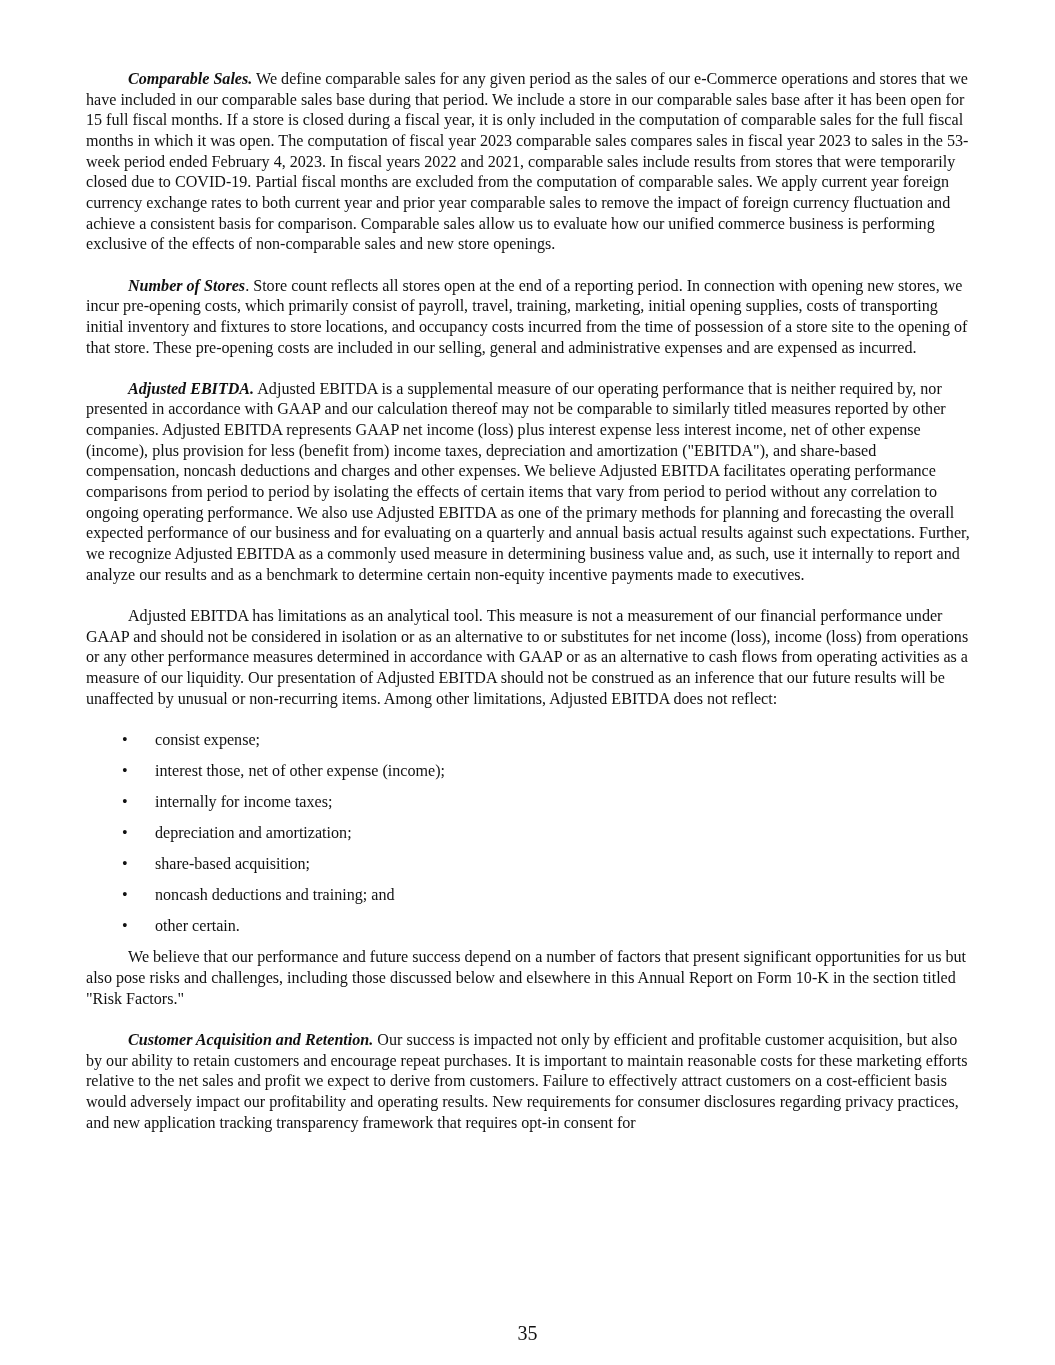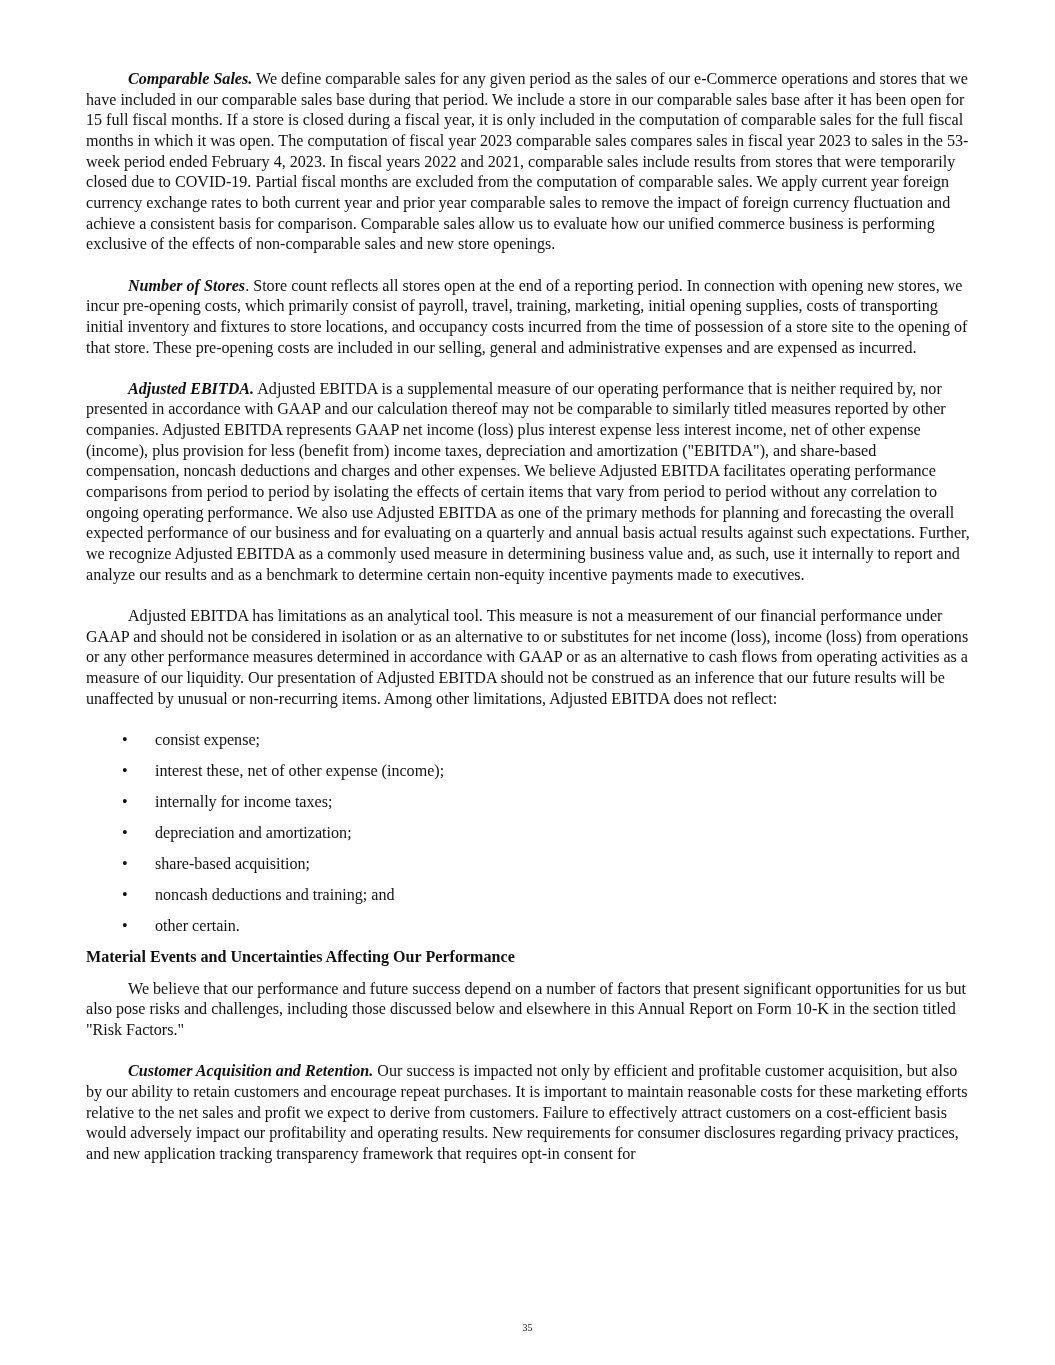--- a/index.html
+++ b/index.html
@@ -25,48 +25,47 @@
   .bullets { list-style: none; margin: 0 0 11px 0; padding: 0; }
   .bullets li { position: relative; padding-left: 69px; height: 20.65px; margin-bottom: 10.35px; }
   .bullets li .dot { position: absolute; left: 36px; top: 0; }
   .heading { font-weight: bold; margin-bottom: 10.5px; }
   .page-number {
     position: absolute;
     top: 1322px;
     left: 0;
     width: 1055px;
     text-align: center;
-    font-size: 10px;
+    font-size: 20px;
     font-family: "Liberation Serif", "DejaVu Serif", serif;
   }
 </style>
 </head>
 <body>
 
 <div class="page">
 
   <p class="para"><span class="lead">Comparable Sales.</span><span> We define comparable sales for any given period as the sales of our e-Commerce operations and stores that we have included in our comparable sales base during that period. We include a store in our comparable sales base after it has been open for 15 full fiscal months. If a store is closed during a fiscal year, it is only included in the computation of comparable sales for the full fiscal months in which it was open. The computation of fiscal year 2023 comparable sales compares sales in fiscal year 2023 to sales in the 53-week period ended February 4, 2023. In fiscal years 2022 and 2021, comparable sales include results from stores that were temporarily closed due to COVID-19. Partial fiscal months are excluded from the computation of comparable sales. We apply current year foreign currency exchange rates to both current year and prior year comparable sales to remove the impact of foreign currency fluctuation and achieve a consistent basis for comparison. Comparable sales allow us to evaluate how our unified commerce business is performing exclusive of the effects of non-comparable sales and new store openings.</span></p>
 
   <p class="para"><span class="lead">Number of Stores</span><span>. Store count reflects all stores open at the end of a reporting period. In connection with opening new stores, we incur pre-opening costs, which primarily consist of payroll, travel, training, marketing, initial opening supplies, costs of transporting initial inventory and fixtures to store locations, and occupancy costs incurred from the time of possession of a store site to the opening of that store. These pre-opening costs are included in our selling, general and administrative expenses and are expensed as incurred.</span></p>
 
   <p class="para"><span class="lead">Adjusted EBITDA.</span><span> Adjusted EBITDA is a supplemental measure of our operating performance that is neither required by, nor presented in accordance with GAAP and our calculation thereof may not be comparable to similarly titled measures reported by other companies. Adjusted EBITDA represents GAAP net income (loss) plus interest expense less interest income, net of other expense (income), plus provision for less (benefit from) income taxes, depreciation and amortization ("EBITDA"), and share-based compensation, noncash deductions and charges and other expenses. We believe Adjusted EBITDA facilitates operating performance comparisons from period to period by isolating the effects of certain items that vary from period to period without any correlation to ongoing operating performance. We also use Adjusted EBITDA as one of the primary methods for planning and forecasting the overall expected performance of our business and for evaluating on a quarterly and annual basis actual results against such expectations. Further, we recognize Adjusted EBITDA as a commonly used measure in determining business value and, as such, use it internally to report and analyze our results and as a benchmark to determine certain non-equity incentive payments made to executives.</span></p>
 
   <p class="para">Adjusted EBITDA has limitations as an analytical tool. This measure is not a measurement of our financial performance under GAAP and should not be considered in isolation or as an alternative to or substitutes for net income (loss), income (loss) from operations or any other performance measures determined in accordance with GAAP or as an alternative to cash flows from operating activities as a measure of our liquidity. Our presentation of Adjusted EBITDA should not be construed as an inference that our future results will be unaffected by unusual or non-recurring items. Among other limitations, Adjusted EBITDA does not reflect:</p>
 
   <ul class="bullets">
     <li><span class="dot">•</span><span>consist expense;</span></li>
-    <li><span class="dot">•</span><span>interest these, net of other expense (income);</span></li>
+    <li><span class="dot">•</span><span>interest those, net of other expense (income);</span></li>
     <li><span class="dot">•</span><span>internally for income taxes;</span></li>
     <li><span class="dot">•</span><span>depreciation and amortization;</span></li>
     <li><span class="dot">•</span><span>share-based acquisition;</span></li>
     <li><span class="dot">•</span><span>noncash deductions and training; and</span></li>
     <li><span class="dot">•</span><span>other certain.</span></li>
   </ul>
 
-  <p class="heading">Material Events and Uncertainties Affecting Our Performance</p>
 
   <p class="para">We believe that our performance and future success depend on a number of factors that present significant opportunities for us but also pose risks and challenges, including those discussed below and elsewhere in this Annual Report on Form 10-K in the section titled "Risk Factors."</p>
 
   <p class="para"><span class="lead">Customer Acquisition and Retention.</span><span> Our success is impacted not only by efficient and profitable customer acquisition, but also by our ability to retain customers and encourage repeat purchases. It is important to maintain reasonable costs for these marketing efforts relative to the net sales and profit we expect to derive from customers. Failure to effectively attract customers on a cost-efficient basis would adversely impact our profitability and operating results. New requirements for consumer disclosures regarding privacy practices, and new application tracking transparency framework that requires opt-in consent for</span></p>
 
 </div>
 
 <div class="page-number">35</div>
 
 </body></html>

